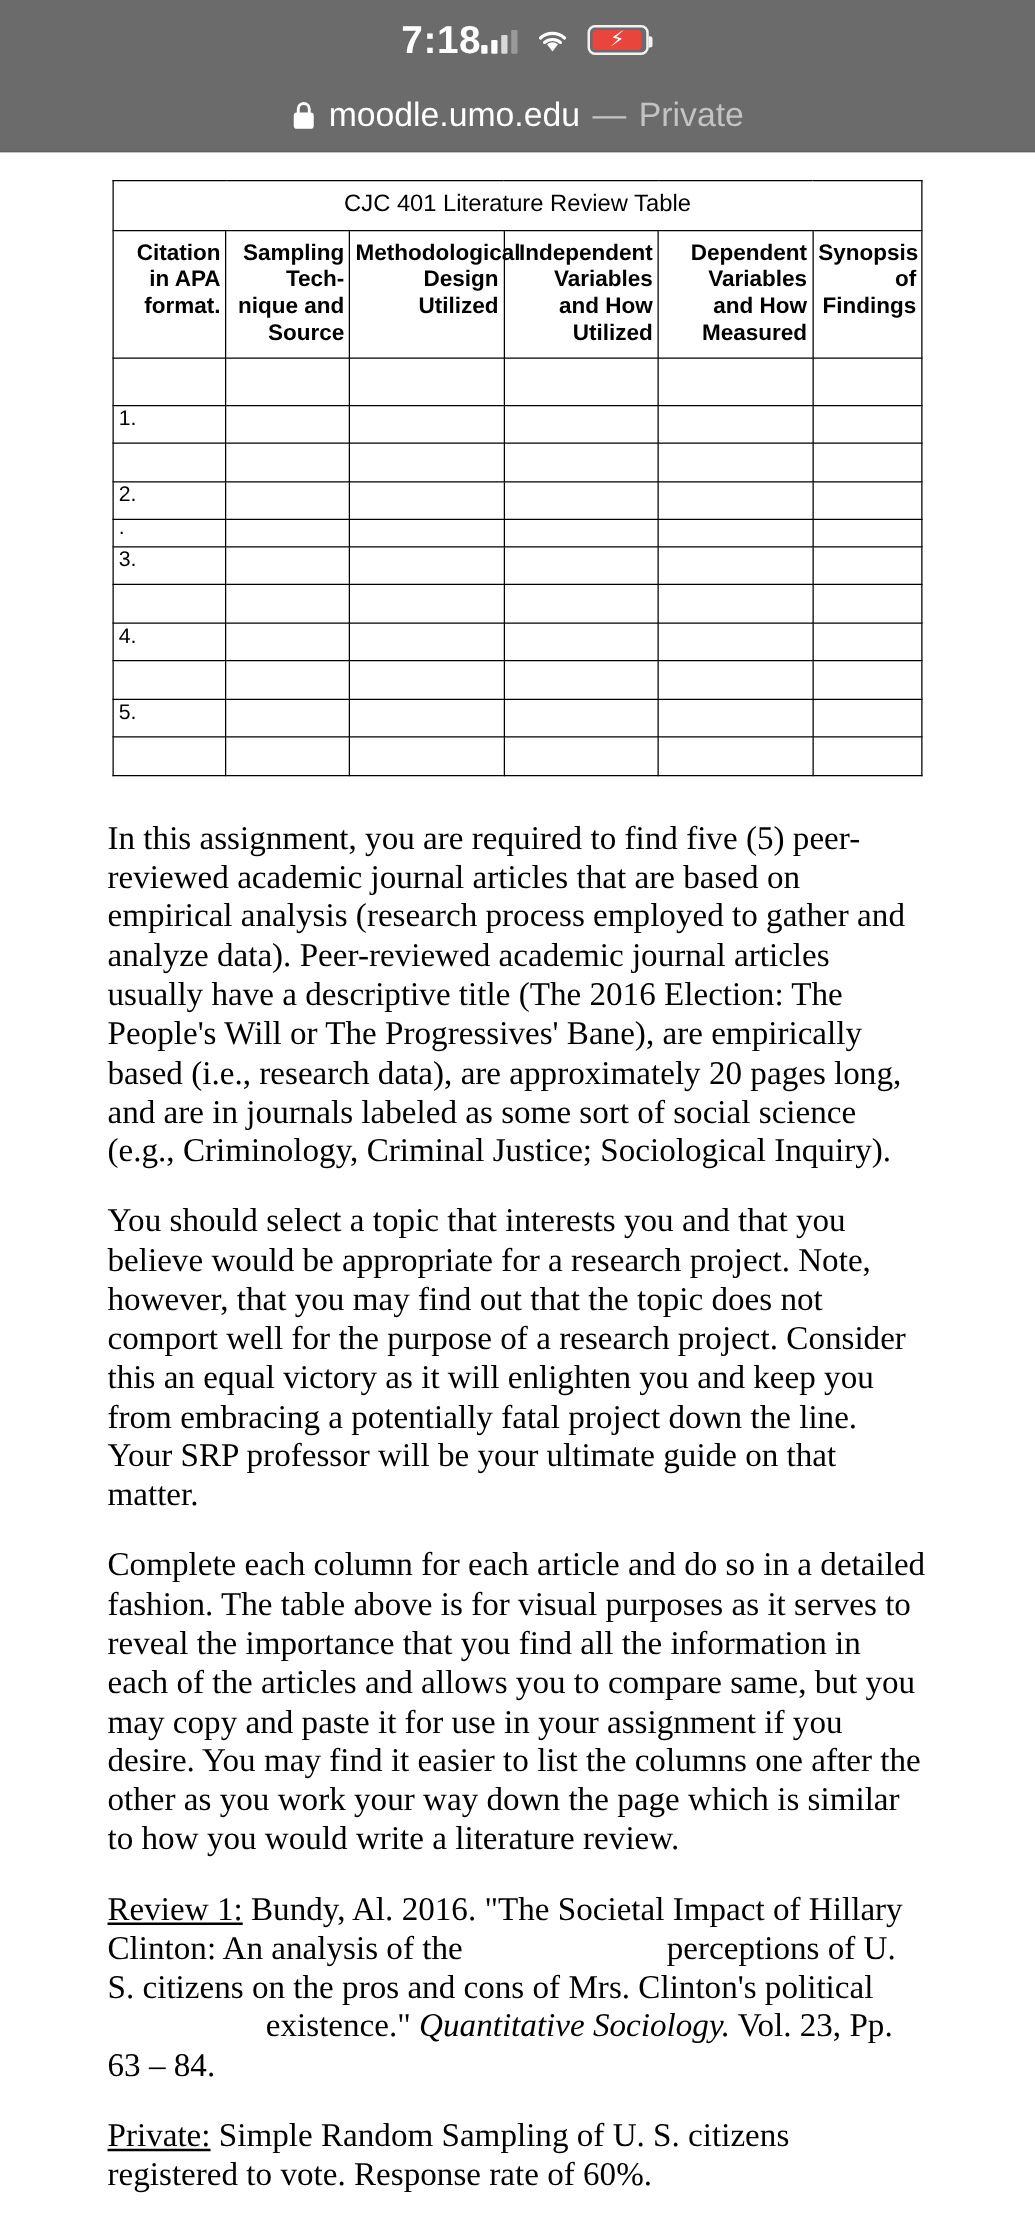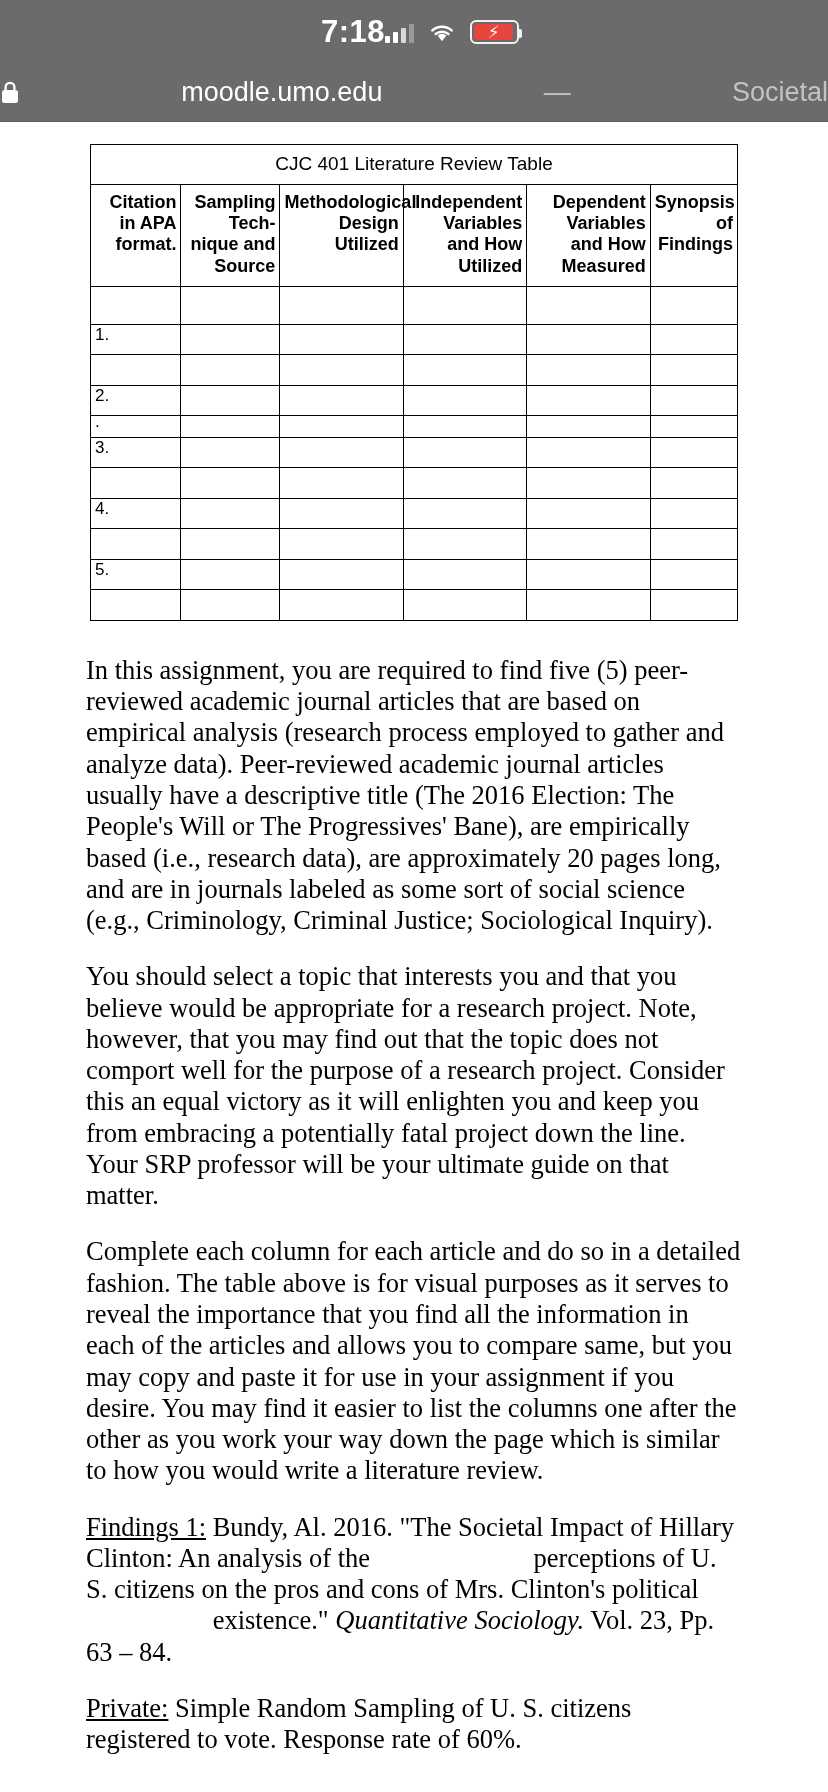--- a/index.html
+++ b/index.html
@@ -88,21 +88,21 @@
     line-height: 1;
     font-family: "DejaVu Sans", sans-serif;
   }
 
   
   .url-bar {
     height: 58px;
     background: #6b6b6b;
     display: flex;
     align-items: center;
-    justify-content: space-between;
+    justify-content: center;
     gap: 10px;
     color: #ffffff;
     font-family: "Liberation Sans", sans-serif;
     font-size: 27px;
     border-bottom: 1px solid #5e5e5e;
   }
   .lock-icon { display: inline-flex; align-items: center; }
   .url-text { color: #ffffff; }
   .url-private { color: #c3c3c3; }
 
@@ -202,21 +202,21 @@
 
 <div class="url-bar">
   <span class="lock-icon">
     <svg width="20" height="25" viewBox="0 0 20 25">
       <rect x="2" y="10" width="16" height="13" rx="2.5" fill="#ffffff"></rect>
       <path d="M5.6 10.5 V7.2 a4.4 4.4 0 0 1 8.8 0 V10.5" stroke="#ffffff" stroke-width="2.3" fill="none"></path>
     </svg>
   </span>
   <span class="url-text">moodle.umo.edu</span>
   <span class="url-private">—</span>
-  <span class="url-private">Societal</span>
+  <span class="url-private">Private</span>
 </div>
 
 <div class="page">
 
   <div class="table-wrap">
     <table class="lit">
       <colgroup>
         <col style="width:85px">
           <col style="width:93px">
           <col style="width:116px">
@@ -327,21 +327,21 @@
     </tbody>
       </table>
   </div>
 
   <div class="body-text">
     <p>In this assignment, you are required to find five (5) peer-reviewed academic journal articles that are based on empirical analysis (research process employed to gather and analyze data).  Peer-reviewed academic journal articles usually have a descriptive title (The 2016 Election: The People's Will or The Progressives' Bane), are empirically based (i.e., research data), are approximately 20 pages long, and are in journals labeled as some sort of social science (e.g., Criminology, Criminal Justice; Sociological Inquiry).</p>
     <p>You should select a topic that interests you and that you believe would be appropriate for a research project.  Note, however, that you may find out that the topic does not comport well for the purpose of a research project.  Consider this an equal victory as it will enlighten you and keep you from embracing a potentially fatal project down the line.  Your SRP professor will be your ultimate guide on that matter.</p>
     <p>Complete each column for each article and do so in a detailed fashion.  The table above is for visual purposes as it serves to reveal the importance that you find all the information in each of the articles and allows you to compare same, but you may copy and paste it for use in your assignment if you desire.  You may find it easier to list the columns one after the other as you work your way down the page which is similar to how you would write a literature review.</p>
 
     <p>
-      <span class="u">Findings 1:</span>
+      <span class="u">Review 1:</span>
       <span>Bundy, Al.  2016.  "The Societal Impact of Hillary Clinton:  An analysis of the</span>
       <span class="gap-m"></span>
       <span>perceptions of U. S. citizens on the pros and cons of Mrs. Clinton's political</span>
       <span class="gap-s"></span>
       <span>existence."</span>
       <span class="it">Quantitative Sociology.</span>
       <span>Vol. 23, Pp. 63 – 84.</span>
     </p>
 
     <p>

